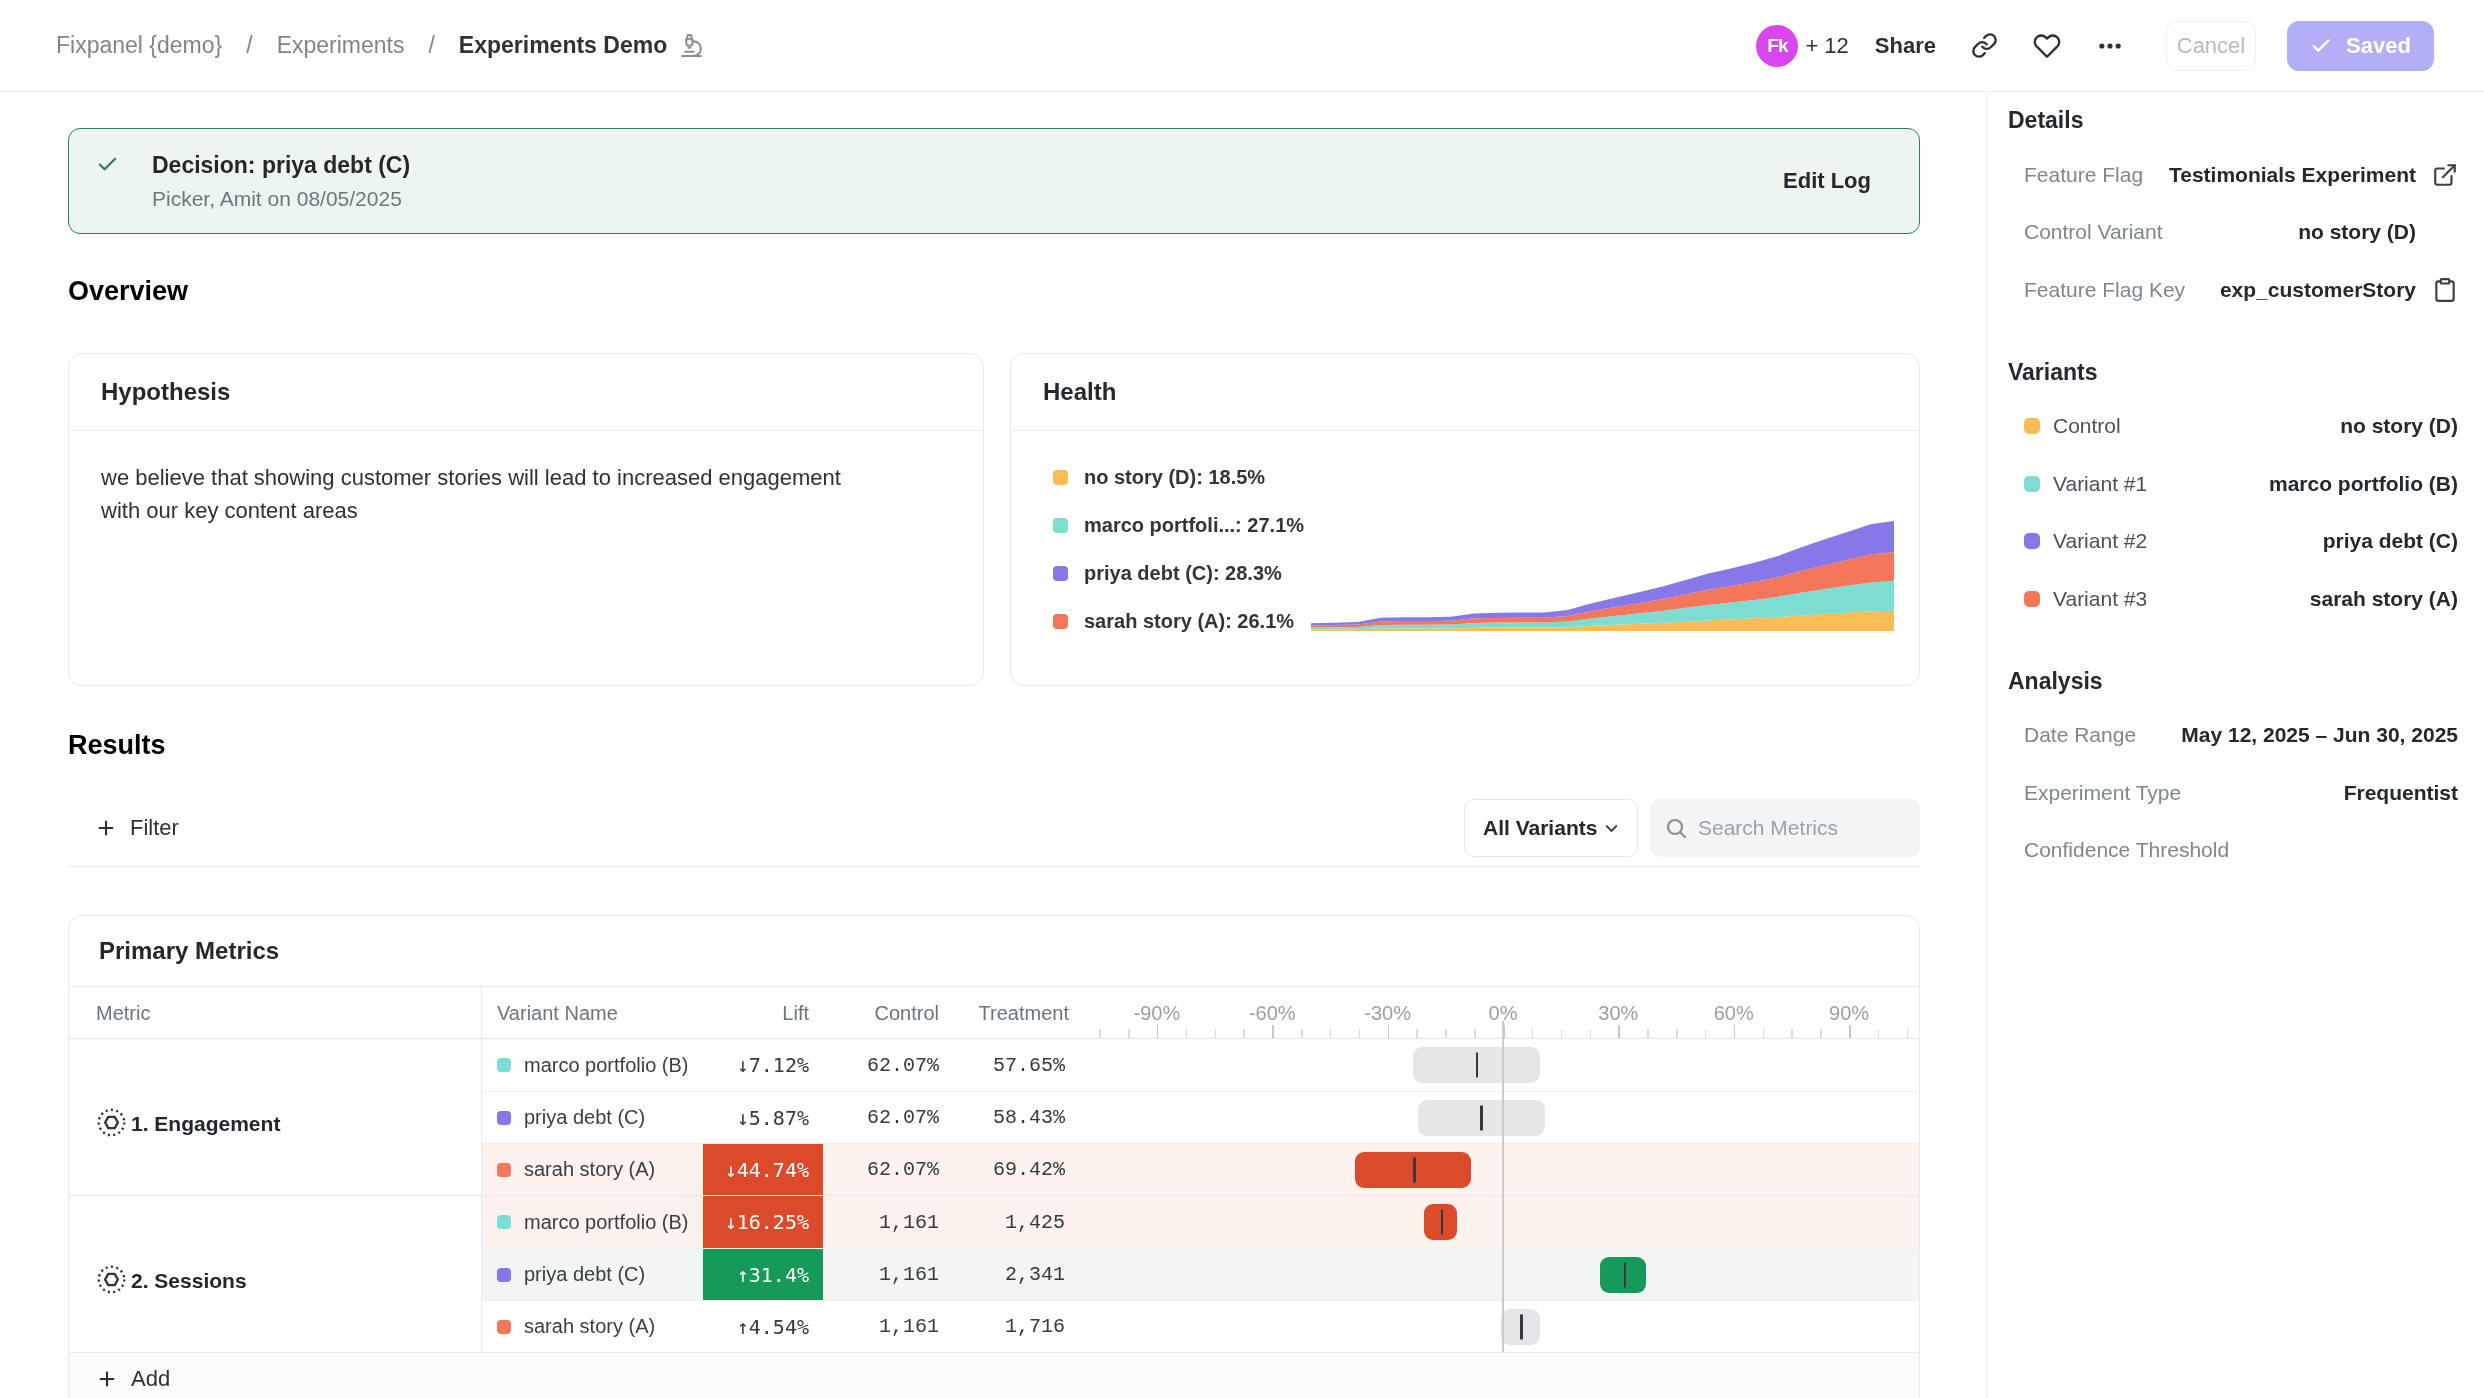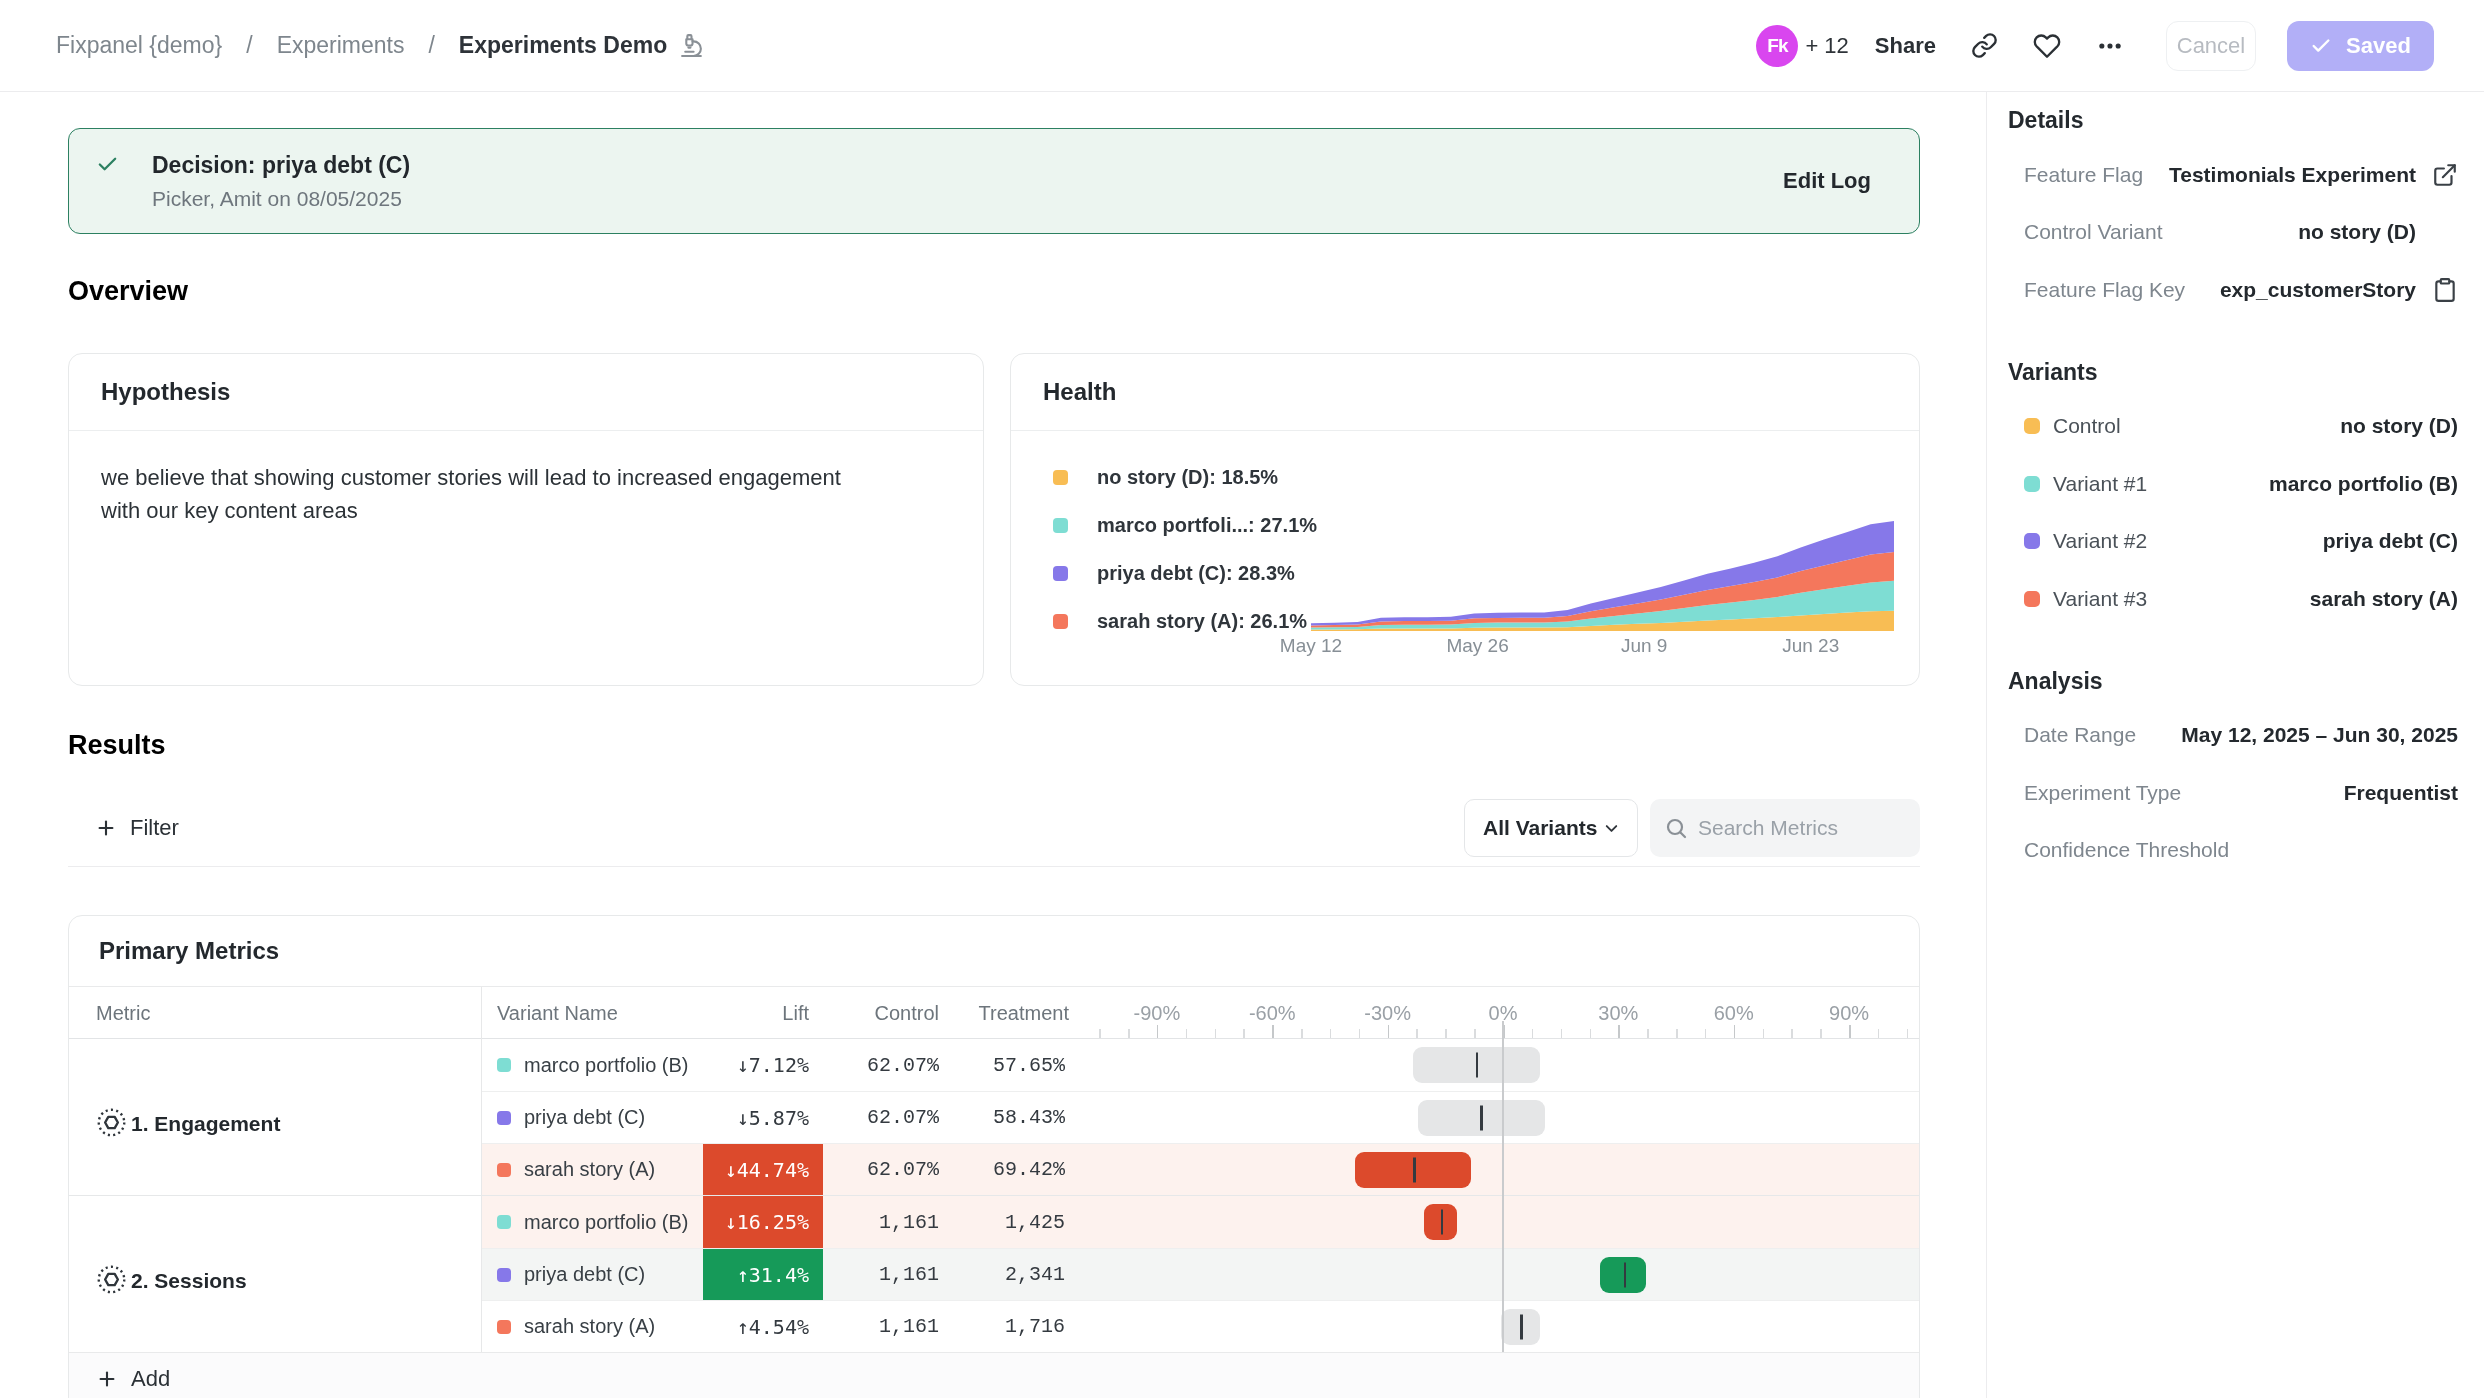--- a/index.html
+++ b/index.html
@@ -34,21 +34,21 @@
 .h2.results{margin-top:44px}
 
 .cards{margin-top:46px;display:flex;gap:26px;height:333px}
 .card{border:1px solid #e7e9ea;border-radius:14px;background:#fff}
 .card-h{height:77px;border-bottom:1px solid #eceeef;display:flex;align-items:center;padding:0 32px;font-size:24px;font-weight:600;color:#23282d}
 .card-hyp{width:917px}
 .card-health{width:911px;position:relative}
 .hyp-body{padding:30px 32px;font-size:22px;line-height:1.5;color:#2c3237;max-width:820px}
 .health-body{position:relative;height:255px}
 .legend{position:absolute;left:42px;top:22px}
-.leg-row{height:48px;display:flex;align-items:center;gap:29px;font-size:20px;font-weight:600;color:#2f353b}
+.leg-row{height:48px;display:flex;align-items:center;gap:16px;font-size:20px;font-weight:600;color:#2f353b}
 .leg-sw{width:15px;height:15px;border-radius:4px}
 .chart{position:absolute;left:300px;top:64px}
 .xlabels{position:absolute;left:300px;top:204px;width:583px;height:24px}
 .xlab{position:absolute;transform:translateX(-50%);font-size:19px;color:#878f96;white-space:nowrap}
 
 .filter-row{margin-top:38px;height:58px;display:flex;align-items:center}
 .filter-btn{display:flex;align-items:center;gap:13px;font-size:22px;font-weight:500;color:#2b3136;margin-left:27px;cursor:pointer}
 .dropdown{margin-left:auto;width:174px;height:58px;border:1px solid #e4e6e8;border-radius:10px;background:#fff;display:flex;align-items:center;justify-content:space-between;padding:0 16px 0 18px;font-size:21px;font-weight:600;color:#23282d;cursor:pointer}
 .search{margin-left:12px;width:270px;height:58px;border-radius:10px;background:#f3f4f5;display:flex;align-items:center;padding:0 14px;gap:10px}
 .search input{border:0;outline:0;background:transparent;font-size:21px;font-family:"Liberation Sans",sans-serif;color:#2b3136;width:200px}
@@ -200,26 +200,20 @@
                 <span class="leg-sw" style="background: rgb(244, 119, 92);"></span>
                 <span>sarah story (A): 26.1%</span>
               </div>
             </div>
         <svg class="chart" width="583" height="136" viewBox="0 0 583 136">
               <path d="M0.0,134.6 L23.3,134.5 L46.6,134.3 L70.0,133.6 L93.3,133.5 L116.6,133.5 L139.9,133.4 L163.2,132.7 L186.6,132.6 L209.9,132.6 L233.2,132.6 L256.5,132.2 L279.8,130.9 L303.2,129.8 L326.5,128.8 L349.8,127.9 L373.1,126.7 L396.4,125.4 L419.8,124.5 L443.1,123.3 L466.4,122.1 L489.7,120.5 L513.0,119.1 L536.4,117.6 L559.7,116.3 L583.0,115.7 L583.0,136.0 L559.7,136.0 L536.4,136.0 L513.0,136.0 L489.7,136.0 L466.4,136.0 L443.1,136.0 L419.8,136.0 L396.4,136.0 L373.1,136.0 L349.8,136.0 L326.5,136.0 L303.2,136.0 L279.8,136.0 L256.5,136.0 L233.2,136.0 L209.9,136.0 L186.6,136.0 L163.2,136.0 L139.9,136.0 L116.6,136.0 L93.3,136.0 L70.0,136.0 L46.6,136.0 L23.3,136.0 L0.0,136.0 Z" fill="#F8BD54"></path>
               <path d="M0.0,132.5 L23.3,132.3 L46.6,131.9 L70.0,129.9 L93.3,129.7 L116.6,129.7 L139.9,129.5 L163.2,128.0 L186.6,127.6 L209.9,127.5 L233.2,127.5 L256.5,126.5 L279.8,123.5 L303.2,120.9 L326.5,118.4 L349.8,116.0 L373.1,112.9 L396.4,109.9 L419.8,107.5 L443.1,104.9 L466.4,101.9 L489.7,97.8 L513.0,94.3 L536.4,90.8 L559.7,87.4 L583.0,85.8 L583.0,115.7 L559.7,116.3 L536.4,117.6 L513.0,119.1 L489.7,120.5 L466.4,122.1 L443.1,123.3 L419.8,124.5 L396.4,125.4 L373.1,126.7 L349.8,127.9 L326.5,128.8 L303.2,129.8 L279.8,130.9 L256.5,132.2 L233.2,132.6 L209.9,132.6 L186.6,132.6 L163.2,132.7 L139.9,133.4 L116.6,133.5 L93.3,133.5 L70.0,133.6 L46.6,134.3 L23.3,134.5 L0.0,134.6 Z" fill="#7EDDD3"></path>
               <path d="M0.0,130.5 L23.3,130.1 L46.6,129.6 L70.0,126.5 L93.3,126.1 L116.6,126.1 L139.9,125.8 L163.2,123.3 L186.6,122.9 L209.9,122.7 L233.2,122.7 L256.5,121.0 L279.8,116.3 L303.2,112.3 L326.5,108.4 L349.8,104.5 L373.1,99.7 L396.4,95.0 L419.8,91.1 L443.1,87.0 L466.4,82.4 L489.7,76.0 L513.0,70.4 L536.4,64.9 L559.7,59.6 L583.0,57.1 L583.0,85.8 L559.7,87.4 L536.4,90.8 L513.0,94.3 L489.7,97.8 L466.4,101.9 L443.1,104.9 L419.8,107.5 L396.4,109.9 L373.1,112.9 L349.8,116.0 L326.5,118.4 L303.2,120.9 L279.8,123.5 L256.5,126.5 L233.2,127.5 L209.9,127.5 L186.6,127.6 L163.2,128.0 L139.9,129.5 L116.6,129.7 L93.3,129.7 L70.0,129.9 L46.6,131.9 L23.3,132.3 L0.0,132.5 Z" fill="#F4775C"></path>
               <path d="M0.0,128.3 L23.3,127.8 L46.6,127.1 L70.0,122.8 L93.3,122.3 L116.6,122.3 L139.9,121.7 L163.2,118.4 L186.6,117.7 L209.9,117.4 L233.2,117.4 L256.5,115.1 L279.8,108.5 L303.2,103.0 L326.5,97.5 L349.8,92.1 L373.1,85.4 L396.4,78.8 L419.8,73.4 L443.1,67.8 L466.4,61.3 L489.7,52.4 L513.0,44.6 L536.4,36.9 L559.7,29.3 L583.0,26.0 L583.0,57.1 L559.7,59.6 L536.4,64.9 L513.0,70.4 L489.7,76.0 L466.4,82.4 L443.1,87.0 L419.8,91.1 L396.4,95.0 L373.1,99.7 L349.8,104.5 L326.5,108.4 L303.2,112.3 L279.8,116.3 L256.5,121.0 L233.2,122.7 L209.9,122.7 L186.6,122.9 L163.2,123.3 L139.9,125.8 L116.6,126.1 L93.3,126.1 L70.0,126.5 L46.6,129.6 L23.3,130.1 L0.0,130.5 Z" fill="#8678E9"></path>
             </svg>
-        <div class="xlabels">
-              <span class="xlab" style="left: 0px;">May 12</span>
-              <span class="xlab" style="left: 166.571px;">May 26</span>
-              <span class="xlab" style="left: 333.143px;">Jun 9</span>
-              <span class="xlab" style="left: 499.714px;">Jun 23</span>
-            </div>
       </div>
     </section>
   </div>
 
   <h2 class="h2 results">Results</h2>
 
   <div class="filter-row">
     <span class="filter-btn">
       <svg viewBox="0 0 24 24" width="22" height="22" fill="none" stroke="#2b3136" stroke-width="2.3" stroke-linecap="round">
             <line x1="12" y1="5" x2="12" y2="19"></line>

